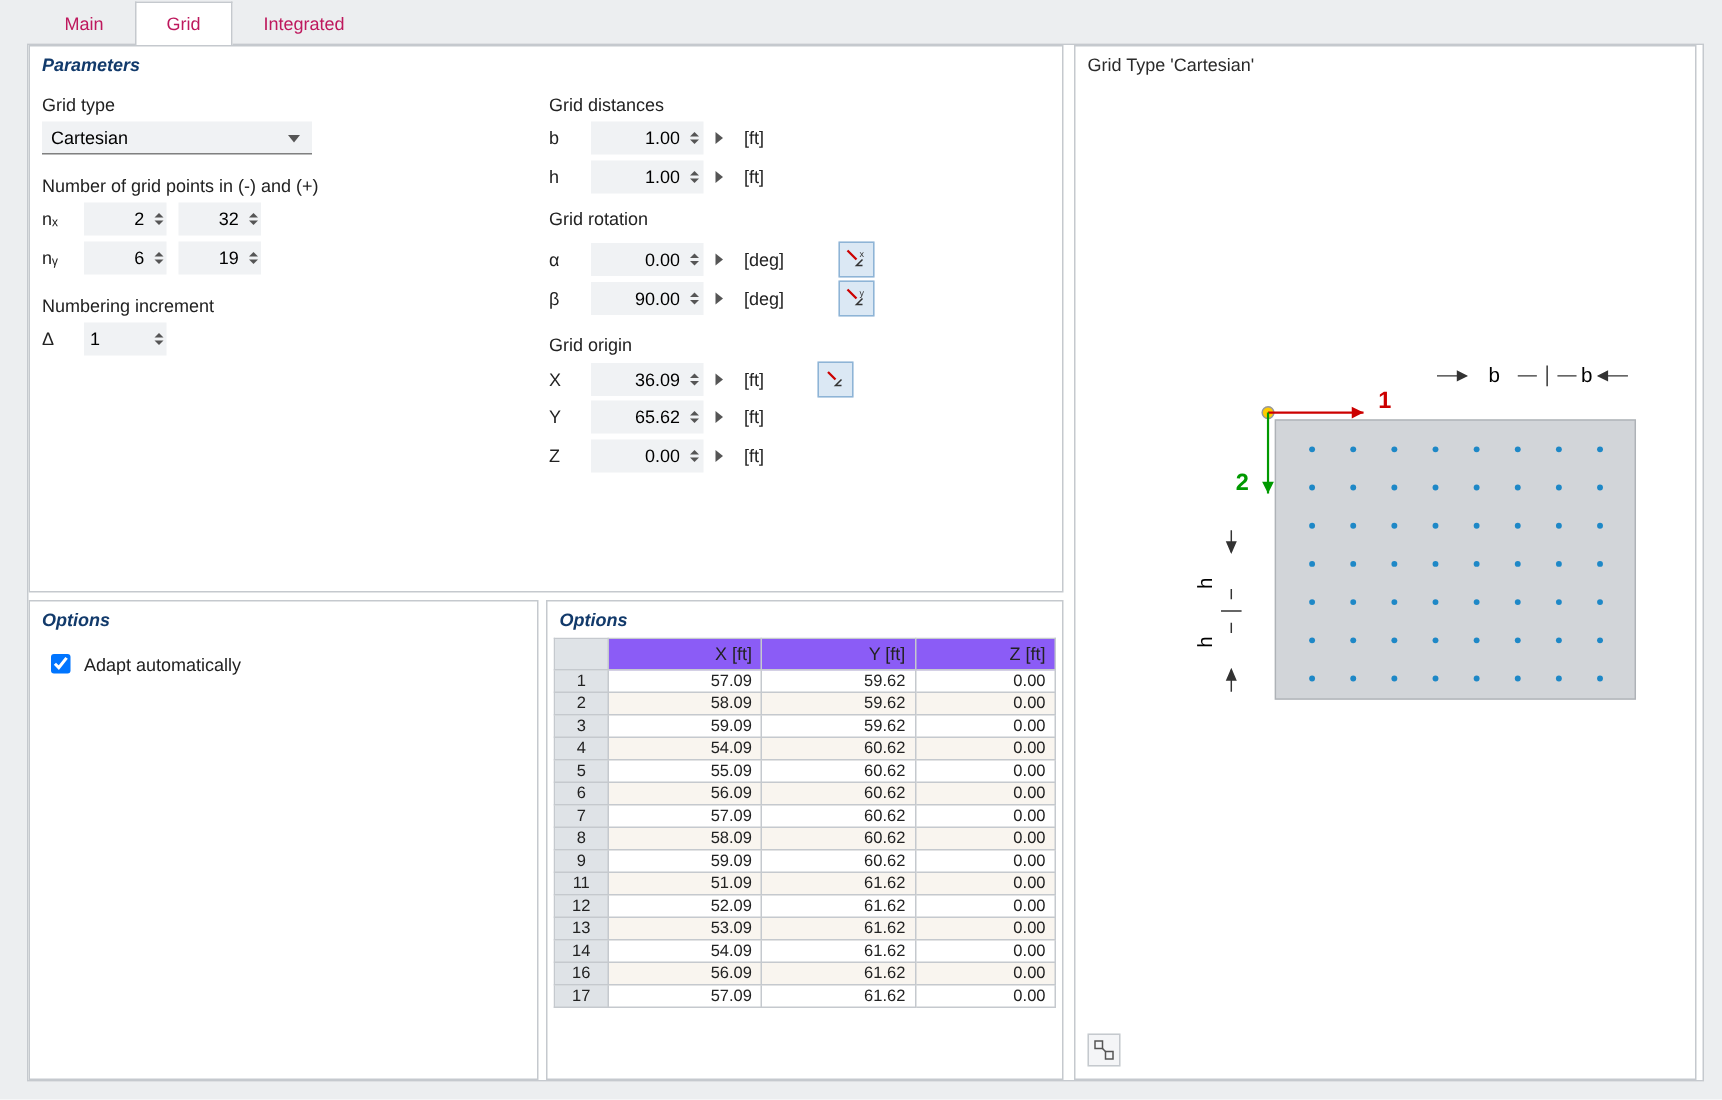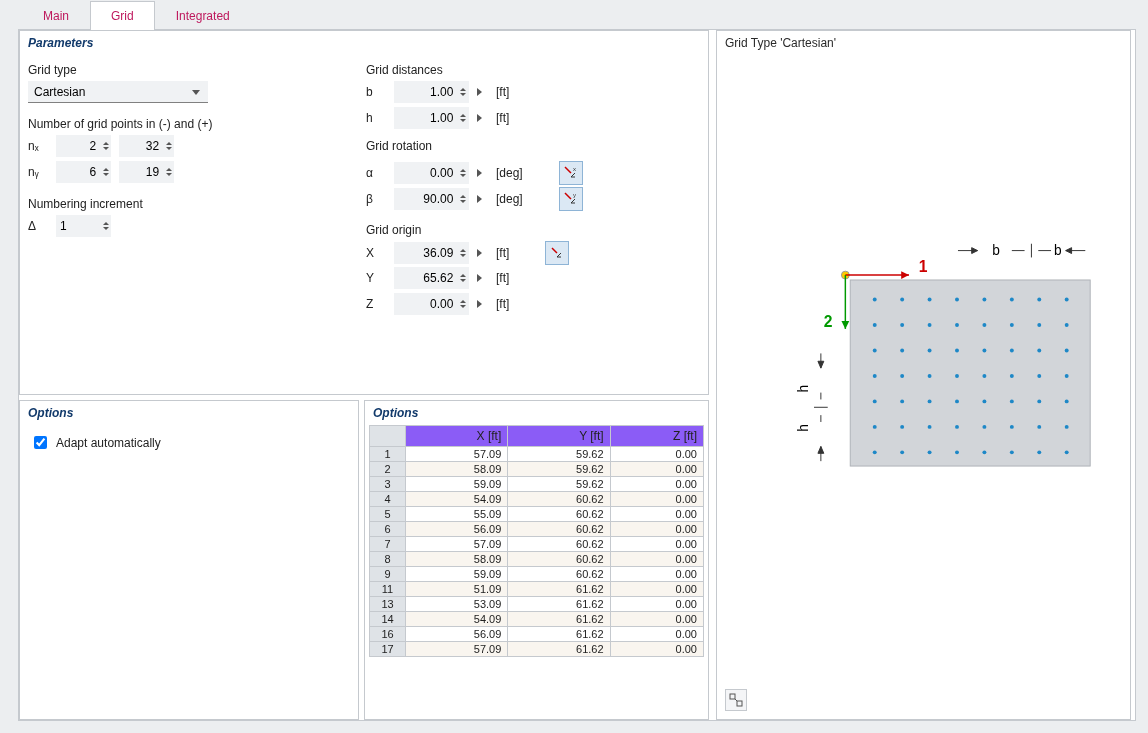--- a/index.html
+++ b/index.html
@@ -465,20 +465,26 @@
               </tr>
               <tr>
                 <td class="idx-col">9</td>
                 <td>59.09</td>
                 <td>60.62</td>
                 <td>0.00</td>
               </tr>
               <tr>
                 <td class="idx-col">11</td>
                 <td>51.09</td>
+                <td>61.62</td>
+                <td>0.00</td>
+              </tr>
+              <tr>
+                <td class="idx-col">12</td>
+                <td>52.09</td>
                 <td>61.62</td>
                 <td>0.00</td>
               </tr>
               <tr>
                 <td class="idx-col">13</td>
                 <td>53.09</td>
                 <td>61.62</td>
                 <td>0.00</td>
               </tr>
               <tr>

